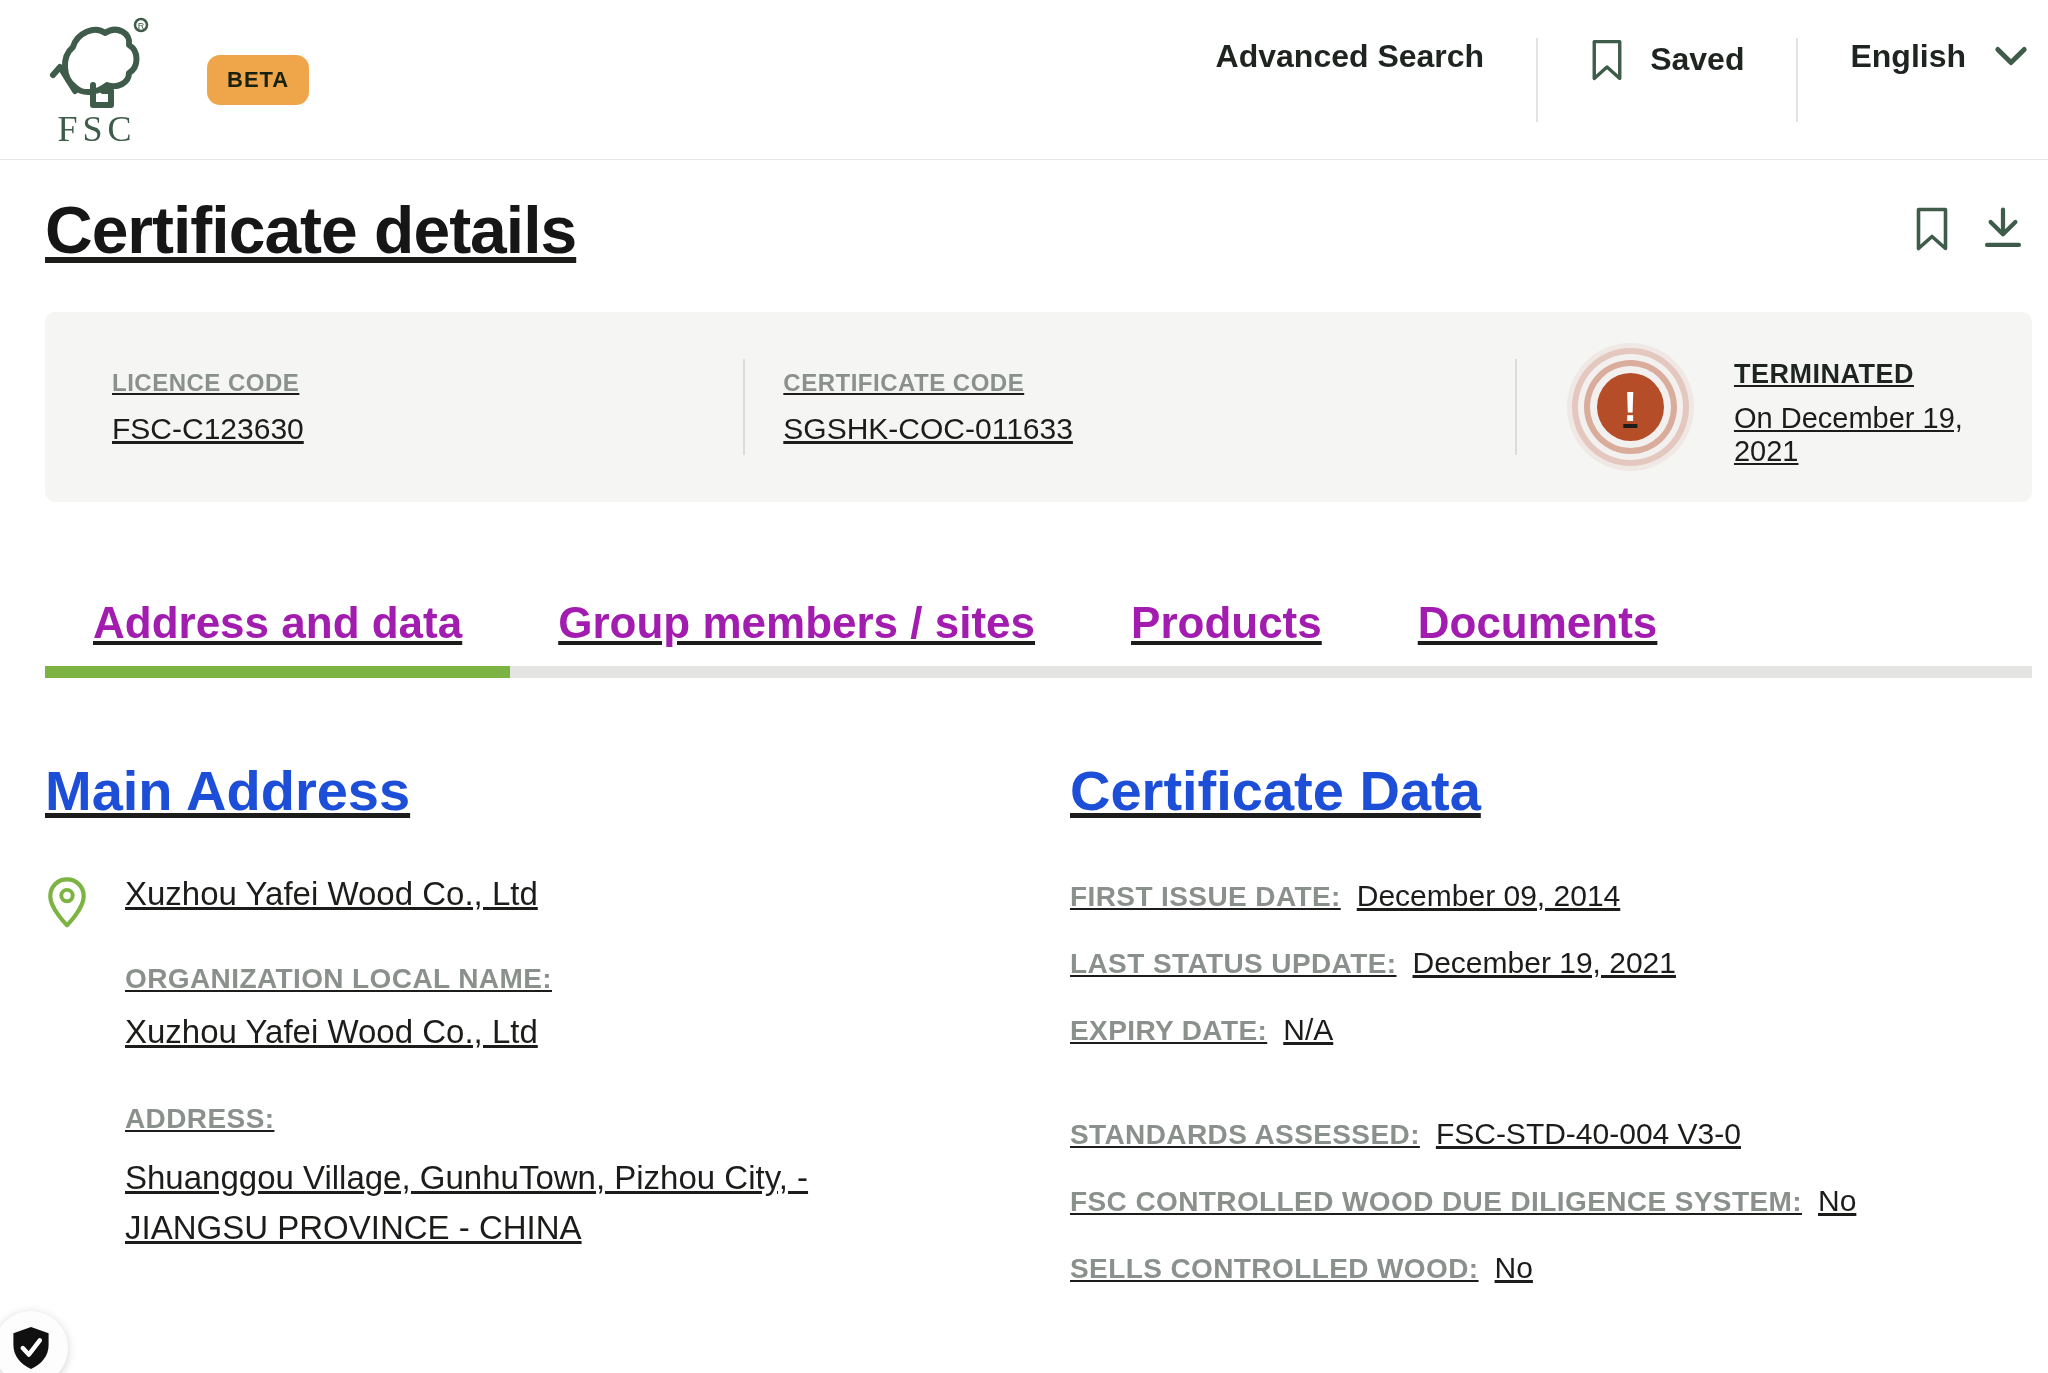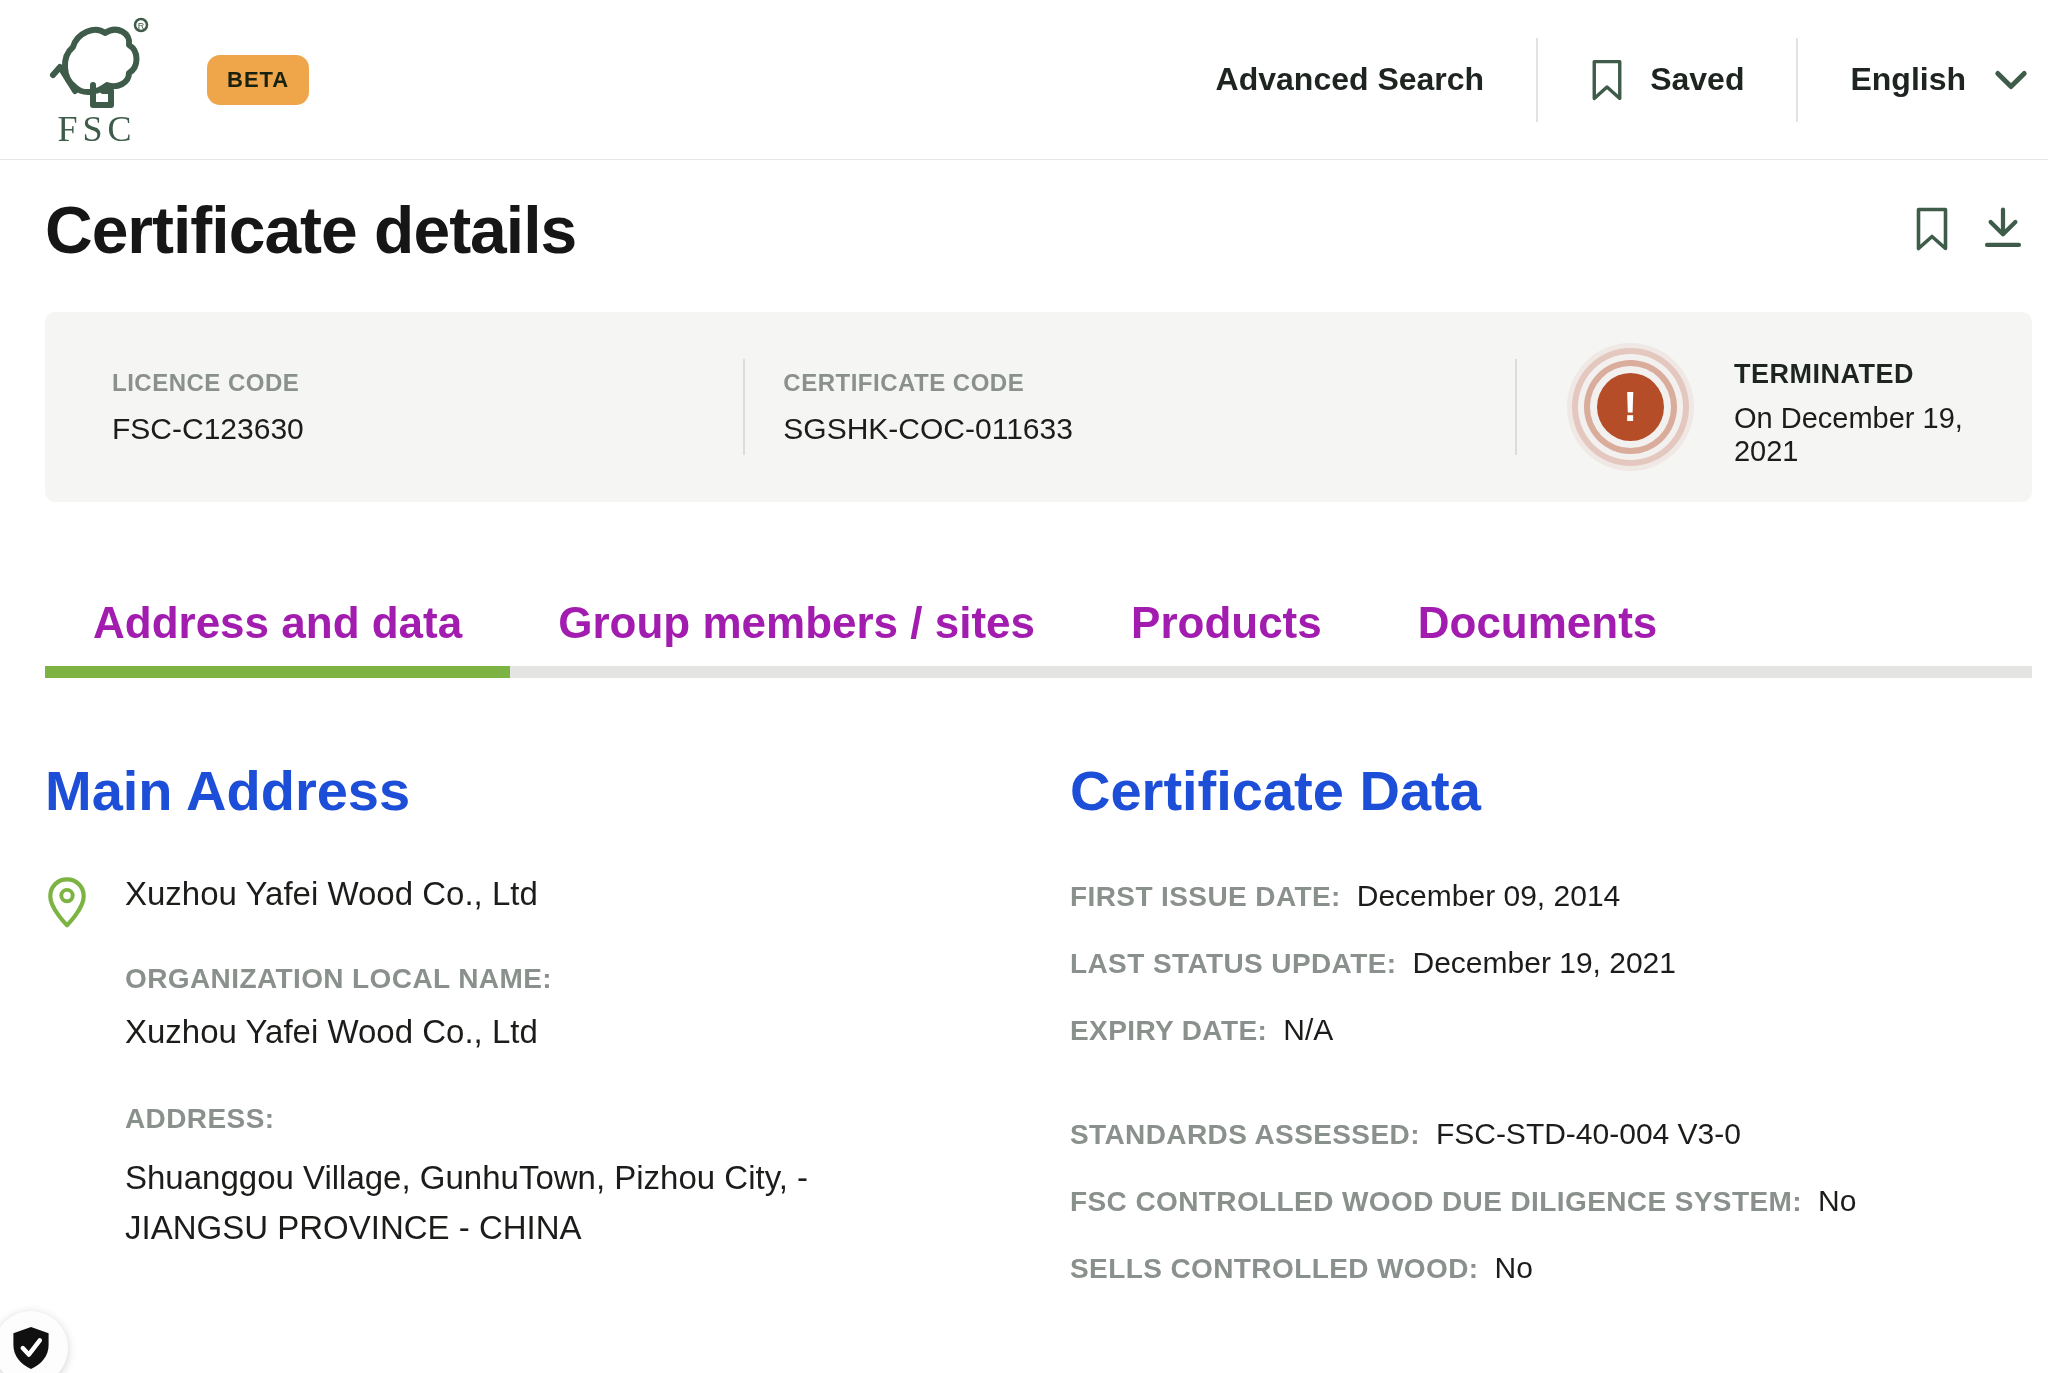--- a/index.html
+++ b/index.html
@@ -34,35 +34,35 @@
     margin-left: 58px;
     background: #efa54a;
     color: #19210f;
     font-weight: bold;
     font-size: 22px;
     letter-spacing: 1px;
     padding: 12px 20px;
     border-radius: 13px;
   }
   .spacer { flex: 1; }
-  nav.top { display: flex; align-items: center; }
+  nav.top { display: flex; align-items: flex-start; }
   .nav-link {
     font-weight: bold;
     font-size: 32px;
     color: #1e2420;
     text-decoration: none;
     display: flex;
     align-items: center;
     cursor: pointer;
   }
   .vdiv { width: 2px; height: 84px; background: #e3e3e3; margin: 0 52px; }
   .saved-icon { margin-right: 26px; }
   .lang-chevron { margin-left: 28px; }
   
-  main { padding: 0 14px 0 45px; }
+  main { padding: 0 14px 0 45px; text-decoration: underline; }
   .content-width { width: 1987px; }
   .title-row {
     margin-top: 32px;
     display: flex;
     justify-content: space-between;
     align-items: center;
   }
   h1 { font-size: 66px; font-weight: bold; letter-spacing: -1px; color: #161616; }
   .title-actions { display: flex; align-items: center; gap: 30px; margin-right: 6px; }
   .icon-btn { background: none; border: none; cursor: pointer; padding: 0; display: block; }

